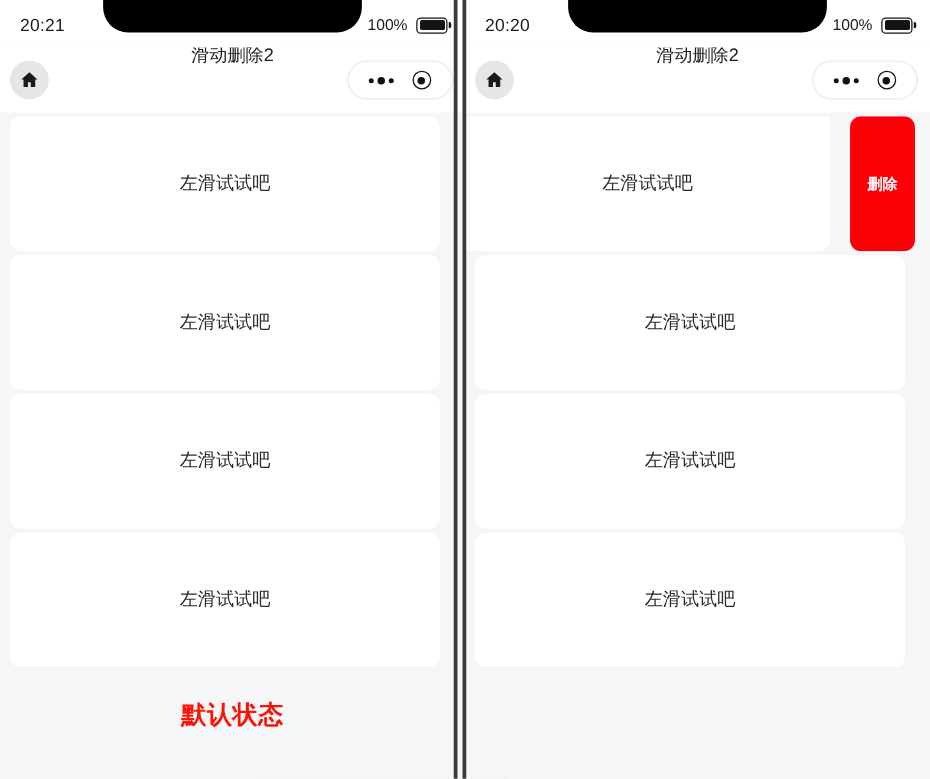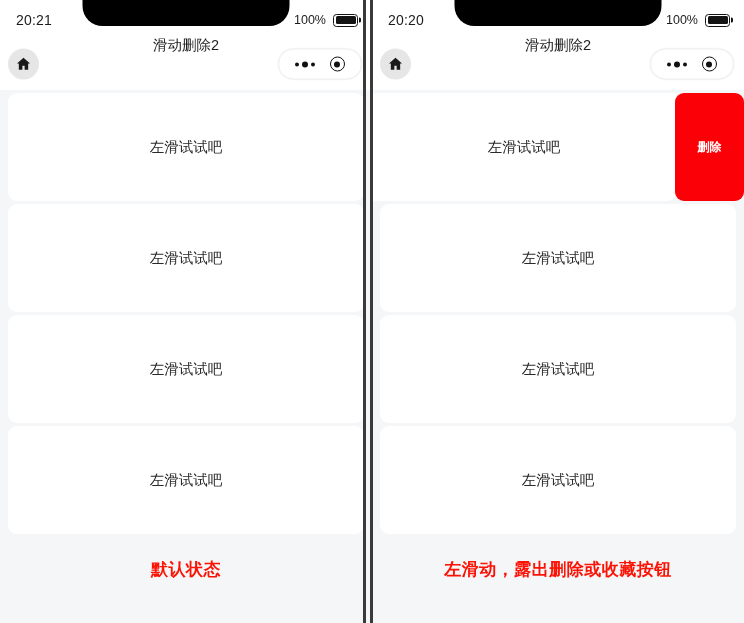--- a/index.html
+++ b/index.html
@@ -188,21 +188,21 @@
     width: 6px;
     height: 6px;
     border-radius: 50%;
     background: #111;
     display: block;
   }
 
   
   .list {
     position: relative;
-    padding: 3px 0 0 0;
+    padding: 3px 12px 0 0;
     background: #f5f6f8;
   }
   .row {
     position: relative;
     height: 108px;
     margin-bottom: 3px;
     overflow: hidden;
   }
   .row-card {
     position: absolute;
@@ -228,21 +228,21 @@
     right: 68px;
     border-radius: 0 0 9px 0;
   }
   .row.swiped .row-label {
     
   }
   .action-btn {
     position: absolute;
     top: 0;
     right: 0;
-    width: 69px;
+    width: 52px;
     height: 108px;
     background: #fb0007;
     border-radius: 9px 0 0 9px;
     display: flex;
     align-items: center;
     justify-content: center;
   }
   .action-btn.rightcap {
     border-radius: 9px;
   }
@@ -251,21 +251,21 @@
     font-size: 12px;
     font-weight: bold;
     line-height: 1;
   }
 
   
   .caption {
     margin-top: 26px;
     text-align: center;
     color: #fb1405;
-    font-size: 17px;
+    font-size: 20px;
     font-weight: bold;
     letter-spacing: .5px;
     line-height: 1.2;
   }
   .caption.wide { font-size: 17px; }
 </style>
 </head>
 <body>
 
 <div class="stage">
@@ -384,16 +384,15 @@
           <span class="row-label">左滑试试吧</span>
         </div>
       </div>
       <div class="row">
         <div class="row-card">
           <span class="row-label">左滑试试吧</span>
         </div>
       </div>
     </div>
 
-    <div class="caption wide">左滑动，露出删除或收藏按钮</div>
   </div>
 
 </div>
 
 </body></html>

